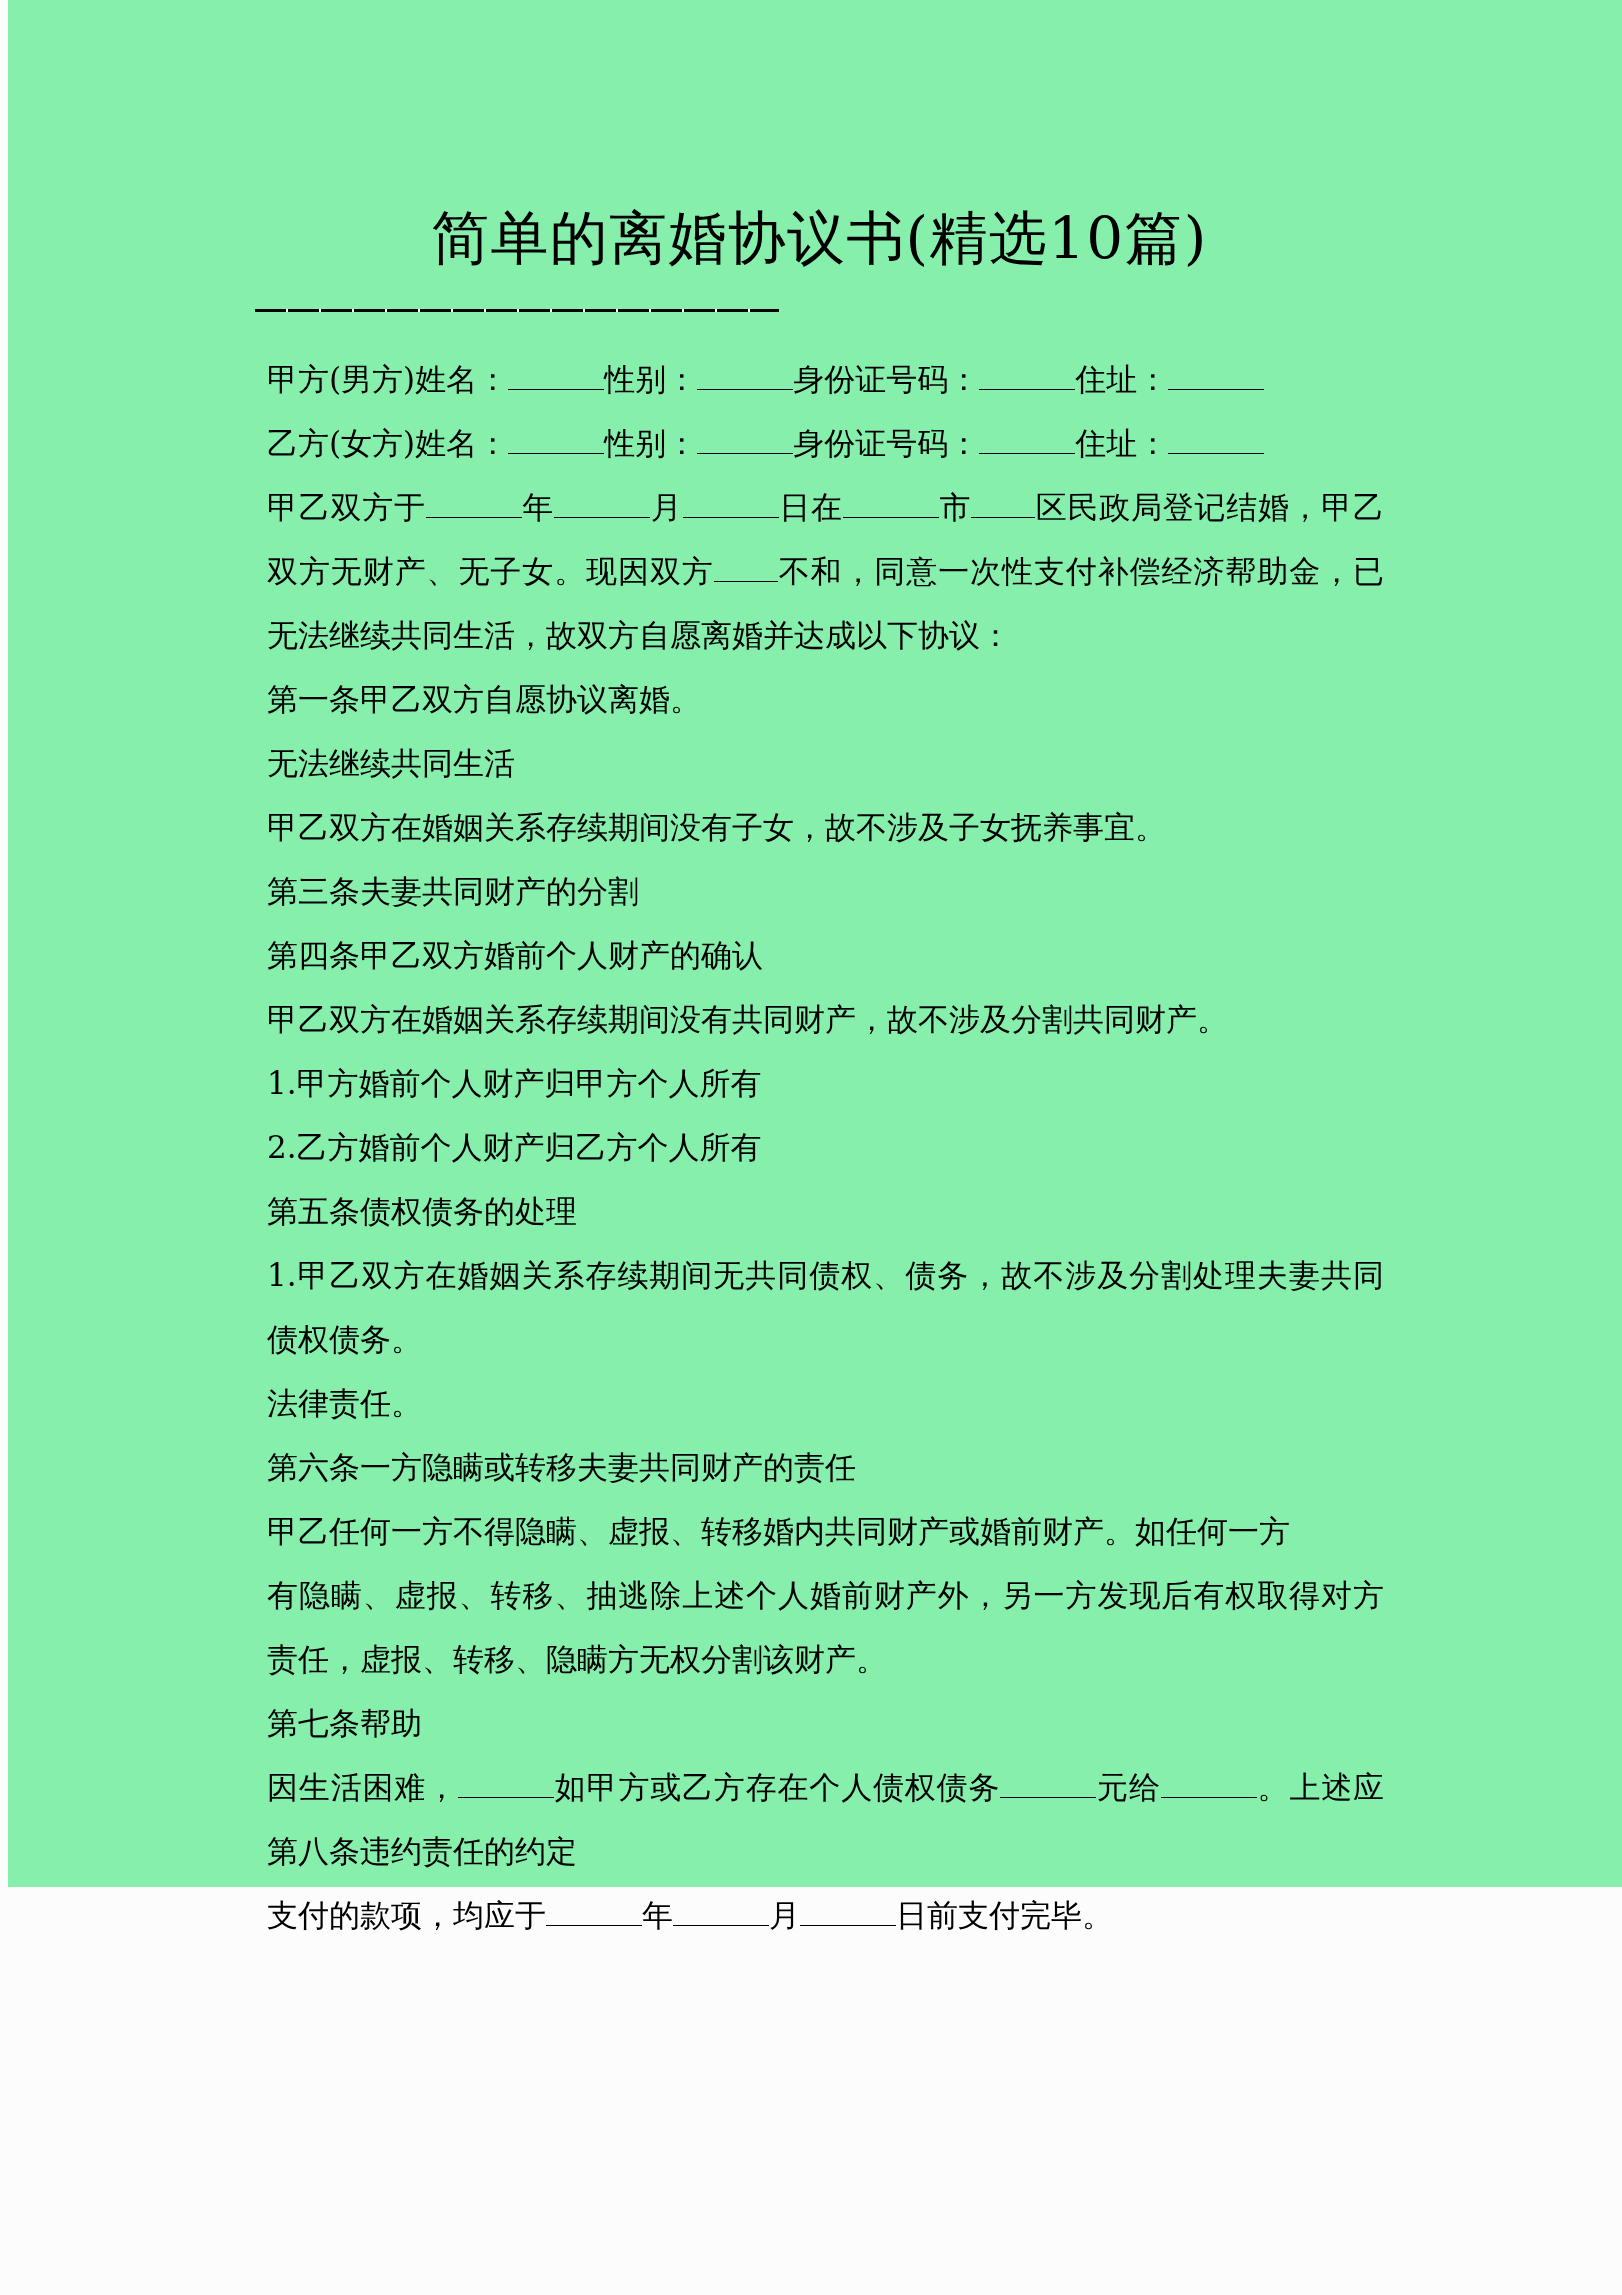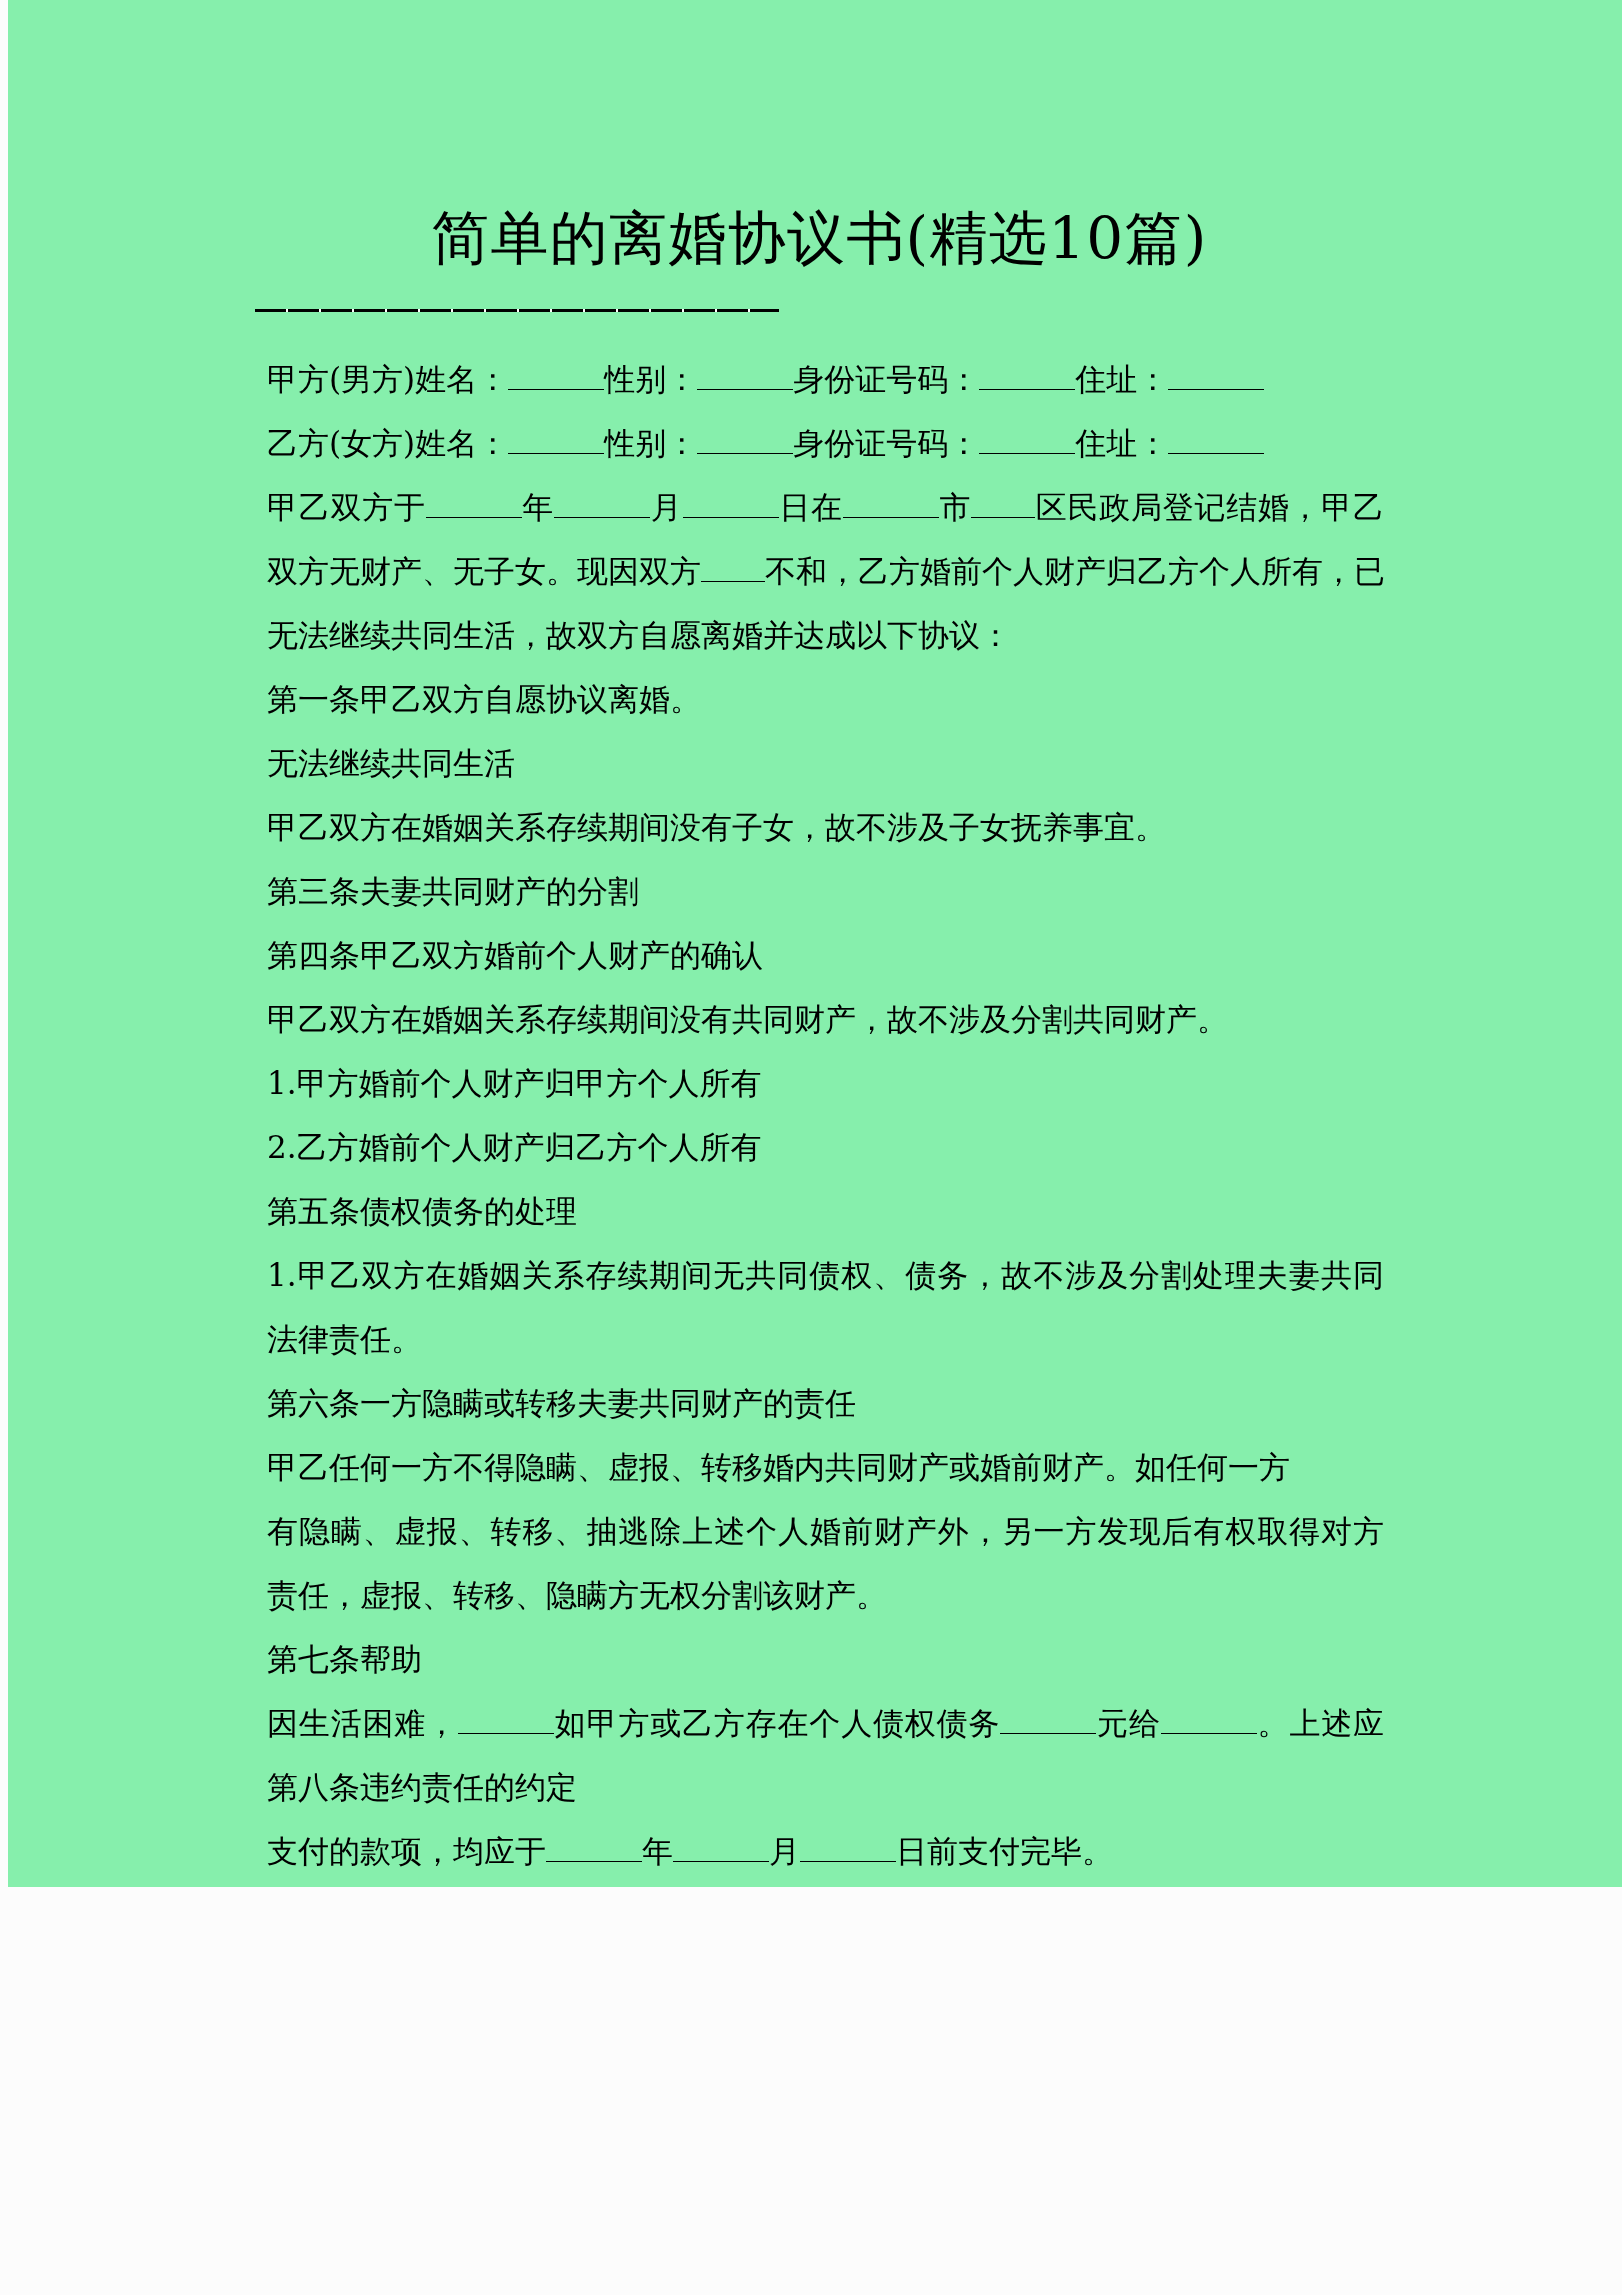--- a/index.html
+++ b/index.html
@@ -88,38 +88,39 @@
     </div>
 
     <div class="line">
       <span>乙方(女方)姓名：</span><span class="blank w6"></span><span>性别：</span><span class="blank w6"></span><span>身份证号码：</span><span class="blank w6"></span><span>住址：</span><span class="blank w6"></span>
     </div>
 
     <div class="line justify">
       <span>甲乙双方于</span><span class="blank w6"></span><span>年</span><span class="blank w6"></span><span>月</span><span class="blank w6"></span><span>日在</span><span class="blank w6"></span><span>市</span><span class="blank w4"></span><span>区民政局登记结婚，甲乙</span>
     </div>
     <div class="line justify">
-      <span>双方无财产、无子女。现因双方</span><span class="blank w4"></span><span>不和，乙方婚前个人财产归乙方个人所有，已</span>
+      <span>双方无财产、无子女。现因双方</span><span class="blank w4"></span><span>不和，同意一次性支付补偿经济帮助金，已</span>
     </div>
     <div class="line">无法继续共同生活，故双方自愿离婚并达成以下协议：</div>
 
     <div class="line">第一条甲乙双方自愿协议离婚。</div>
 
     <div class="line">无法继续共同生活</div>
     <div class="line">甲乙双方在婚姻关系存续期间没有子女，故不涉及子女抚养事宜。</div>
 
     <div class="line">第三条夫妻共同财产的分割</div>
     <div class="line">第四条甲乙双方婚前个人财产的确认</div>
 
     <div class="line">甲乙双方在婚姻关系存续期间没有共同财产，故不涉及分割共同财产。</div>
     <div class="line">1.甲方婚前个人财产归甲方个人所有</div>
     <div class="line">2.乙方婚前个人财产归乙方个人所有</div>
 
     <div class="line">第五条债权债务的处理</div>
     <div class="line justify">1.甲乙双方在婚姻关系存续期间无共同债权、债务，故不涉及分割处理夫妻共同</div>
+    <div class="line">债权债务。</div>
     <div class="line">法律责任。</div>
 
     <div class="line">第六条一方隐瞒或转移夫妻共同财产的责任</div>
     <div class="line">甲乙任何一方不得隐瞒、虚报、转移婚内共同财产或婚前财产。如任何一方</div>
     <div class="line justify">有隐瞒、虚报、转移、抽逃除上述个人婚前财产外，另一方发现后有权取得对方</div>
     <div class="line">责任，虚报、转移、隐瞒方无权分割该财产。</div>
 
     <div class="line">第七条帮助</div>
     <div class="line justify">
       <span>因生活困难，</span><span class="blank w6"></span><span>如甲方或乙方存在个人债权债务</span><span class="blank w6"></span><span>元给</span><span class="blank w6"></span><span>。上述应</span>

